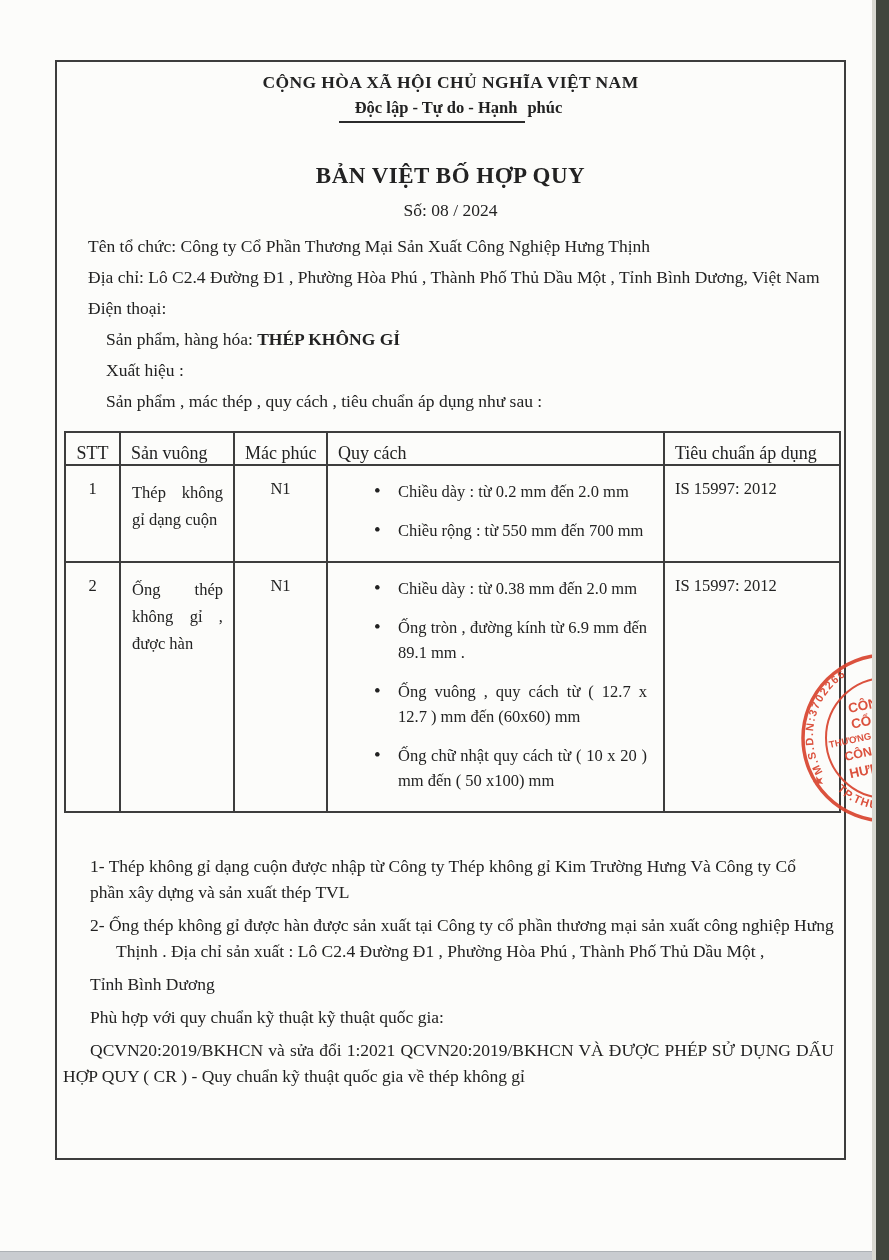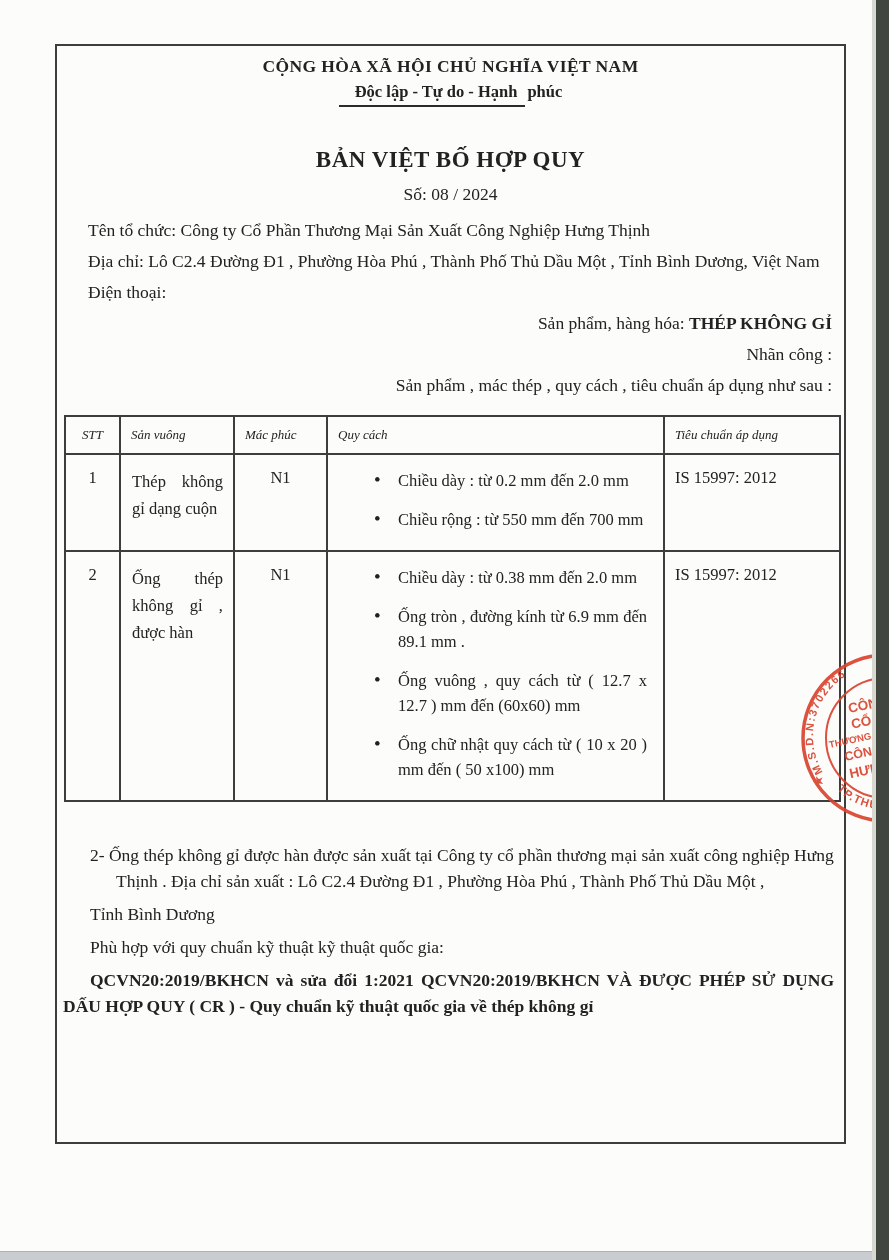--- a/index.html
+++ b/index.html
@@ -12,63 +12,63 @@
   .edge-right {
     position:absolute; top:0; right:0; width:13px; height:100%;
     background:#41463e; border-left:4px solid #d8d8d1; z-index:10;
   }
   .edge-bottom {
     position:absolute; left:0; bottom:0; width:100%; height:8px;
     background:#c9ccd0; border-top:1px solid #aeb2b6; z-index:9;
   }
   
   .doc-border {
-    position:absolute; left:55px; top:44px; width:791px; height:1100px;
+    position:absolute; left:55px; top:60px; width:791px; height:1100px;
     border:2px solid #3d3d3d; box-sizing:border-box; background:transparent;
   }
   .head { text-align:center; padding-top:10px; }
   .national-title { font-weight:bold; font-size:17.5px; letter-spacing:0.4px; }
   .motto { font-weight:bold; font-size:16.5px; margin-top:5px; }
   .motto-u { display:inline-block; border-bottom:2px solid #2b2b2b; padding:0 8px 3px 16px; }
   .motto-tail { padding-left:2px; }
   .doc-title { font-size:23px; font-weight:bold; margin:40px 0 0 0; letter-spacing:0.5px; }
   .doc-number { font-size:17.5px; margin-top:11px; font-weight:normal; }
 
   .info { padding:11px 12px 0 31px; font-size:17.5px; }
   .info p { margin:0 0 2px 0; line-height:29px; }
-  .info .ind { margin-left:18px;text-align:right; }
+  .info .ind { margin-left:18px; }
   .bold { font-weight:bold; }
 
   table.spec-table {
     border-collapse:collapse; table-layout:fixed;
     margin:15px 0 0 7px; width:775px;
   }
   .spec-table th, .spec-table td {
     border:2px solid #3d3d3d; vertical-align:top;
     font-size:16.5px; font-weight:normal;
   }
-  .spec-table th { text-align:left; padding:10px 8px 10px 10px; font-size:13px;font-style:italic; }
+  .spec-table th { text-align:left; padding:10px 8px 0 10px; font-size:18px; }
   .spec-table th.c { text-align:center; padding-left:2px; padding-right:2px; }
   .spec-table td.c { text-align:center; padding-top:13px; }
   .spec-table td.product { text-align:justify; padding:13px 10px 1px 11px; line-height:27px; }
   .spec-table td.specs-cell { padding:13px 8px 4px 0; }
   .spec-table td.standard { padding:13px 6px 10px 10px; }
   ul.specs { margin:0; padding:0 4px 0 70px; list-style:none; }
   ul.specs li {
     position:relative; text-align:justify; line-height:25px;
     margin-bottom:14px; padding-right:4px;
   }
   ul.specs li::before {
     content:"•"; position:absolute; left:-24px; top:-1px; font-size:19px;
   }
 
   .notes { padding:40px 10px 0 33px; font-size:17.5px; }
   .notes p { margin:0 0 7px 0; line-height:26px; }
   .note-hang { padding-left:26px; text-indent:-26px; }
-  .qcvn { margin-left:-27px !important; text-indent:27px; text-align:justify; line-height:28px;font-weight:bold; }
+  .qcvn { margin-left:-27px !important; text-indent:27px; text-align:justify; line-height:28px; }
 
   
   .stamp { position:absolute; left:794px; top:646px; z-index:5; opacity:0.92; }
   .stamp text { font-family:"Liberation Sans", sans-serif; font-weight:bold; }
 </style>
 </head>
 <body>
 
 <div class="page">
 
@@ -79,21 +79,21 @@
       <div class="motto"><span class="motto-u">Độc lập - Tự do - Hạnh</span><span class="motto-tail">phúc</span></div>
       <h1 class="doc-title">BẢN VIỆT BỐ HỢP QUY</h1>
       <div class="doc-number">Số: 08 / 2024</div>
     </div>
 
     <div class="info">
       <p>Tên tổ chức: Công ty Cổ Phần Thương Mại Sản Xuất Công Nghiệp Hưng Thịnh</p>
       <p>Địa chỉ: Lô C2.4 Đường Đ1 , Phường Hòa Phú , Thành Phố Thủ Dầu Một , Tỉnh Bình Dương, Việt Nam</p>
       <p>Điện thoại:</p>
       <p class="ind"><span>Sản phẩm, hàng hóa: </span><span class="bold">THÉP KHÔNG GỈ</span></p>
-      <p class="ind">Nhãn công :</p>
+      <p class="ind">Xuất hiệu :</p>
       <p class="ind">Sản phẩm , mác thép , quy cách , tiêu chuẩn áp dụng như sau :</p>
     </div>
 
     <table class="spec-table">
       <colgroup>
         <col style="width:55px">
           <col style="width:114px">
           <col style="width:93px">
           <col style="width:337px">
           <col style="width:176px">
@@ -131,20 +131,21 @@
               <li>Ống vuông , quy cách từ ( 12.7 x 12.7 ) mm đến (60x60) mm</li>
               <li>Ống chữ nhật quy cách từ ( 10 x 20 ) mm đến ( 50 x100) mm</li>
             </ul>
           </td>
           <td class="standard">IS 15997: 2012</td>
         </tr>
       </tbody>
     </table>
 
     <div class="notes">
+      <p>1- Thép không gỉ dạng cuộn được nhập từ Công ty Thép không gỉ Kim Trường Hưng Và Công ty Cổ phần xây dựng và sản xuất thép TVL</p>
       <p class="note-hang">2- Ống thép không gỉ được hàn được sản xuất tại Công ty cổ phần thương mại sản xuất công nghiệp Hưng Thịnh . Địa chỉ sản xuất : Lô C2.4 Đường Đ1 , Phường Hòa Phú , Thành Phố Thủ Dầu Một ,</p>
       <p>Tỉnh Bình Dương</p>
       <p>Phù hợp với quy chuẩn kỹ thuật kỹ thuật quốc gia:</p>
       <p class="qcvn">QCVN20:2019/BKHCN và sửa đổi 1:2021 QCVN20:2019/BKHCN VÀ ĐƯỢC PHÉP SỬ DỤNG DẤU HỢP QUY ( CR ) -  Quy chuẩn kỹ thuật quốc gia về thép không gỉ</p>
     </div>
 
   </div>
 
   <svg class="stamp" width="184" height="184" viewBox="0 0 184 184">
     <defs>

